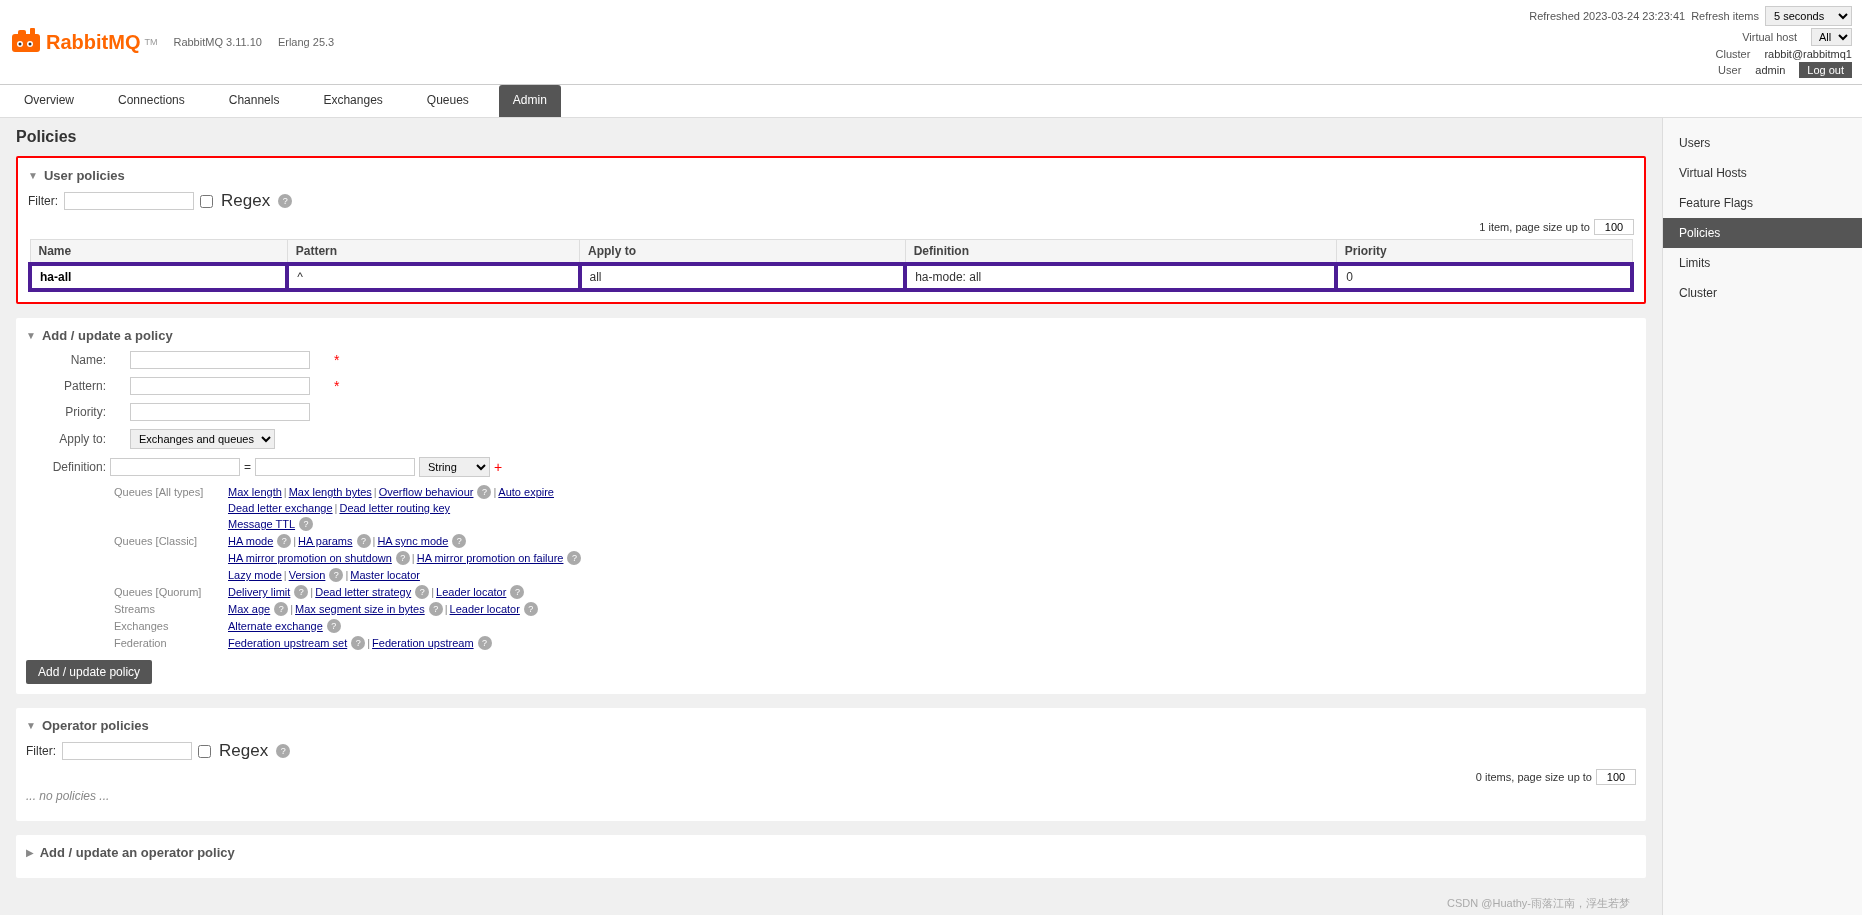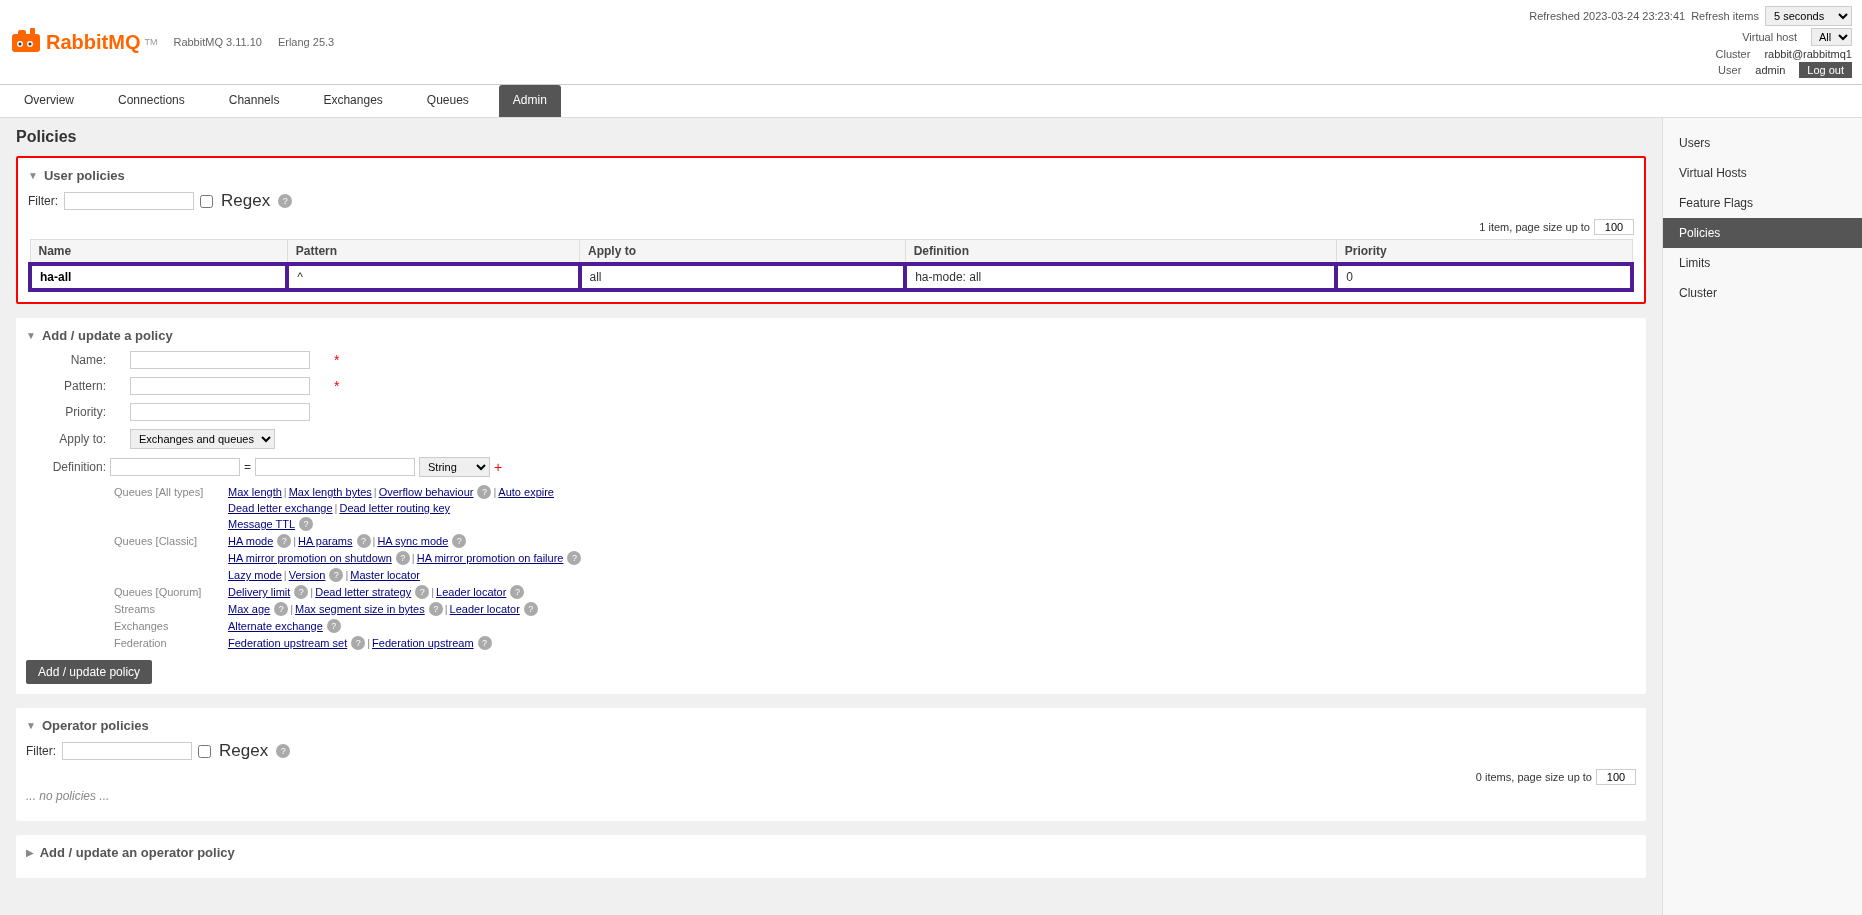--- a/index.html
+++ b/index.html
@@ -389,20 +389,21 @@
       <div style="font-style: italic; color: #888; margin-bottom:8px;">... no policies ...</div>
     </div>
 
     <div class="section-plain">
       <div class="section-header">
         <span class="section-header-arrow">▶</span>
         <span class="section-title">Add / update an operator policy</span>
       </div>
     </div>
 
+    <div id="watermark">CSDN @Huathy-雨落江南，浮生若梦</div>
 
   </div>
 
   <div id="sidebar">
     <div class="sidebar-item">Users</div>
     <div class="sidebar-item">Virtual Hosts</div>
     <div class="sidebar-item">Feature Flags</div>
     <div class="sidebar-item active">Policies</div>
     <div class="sidebar-item">Limits</div>
     <div class="sidebar-item">Cluster</div>

